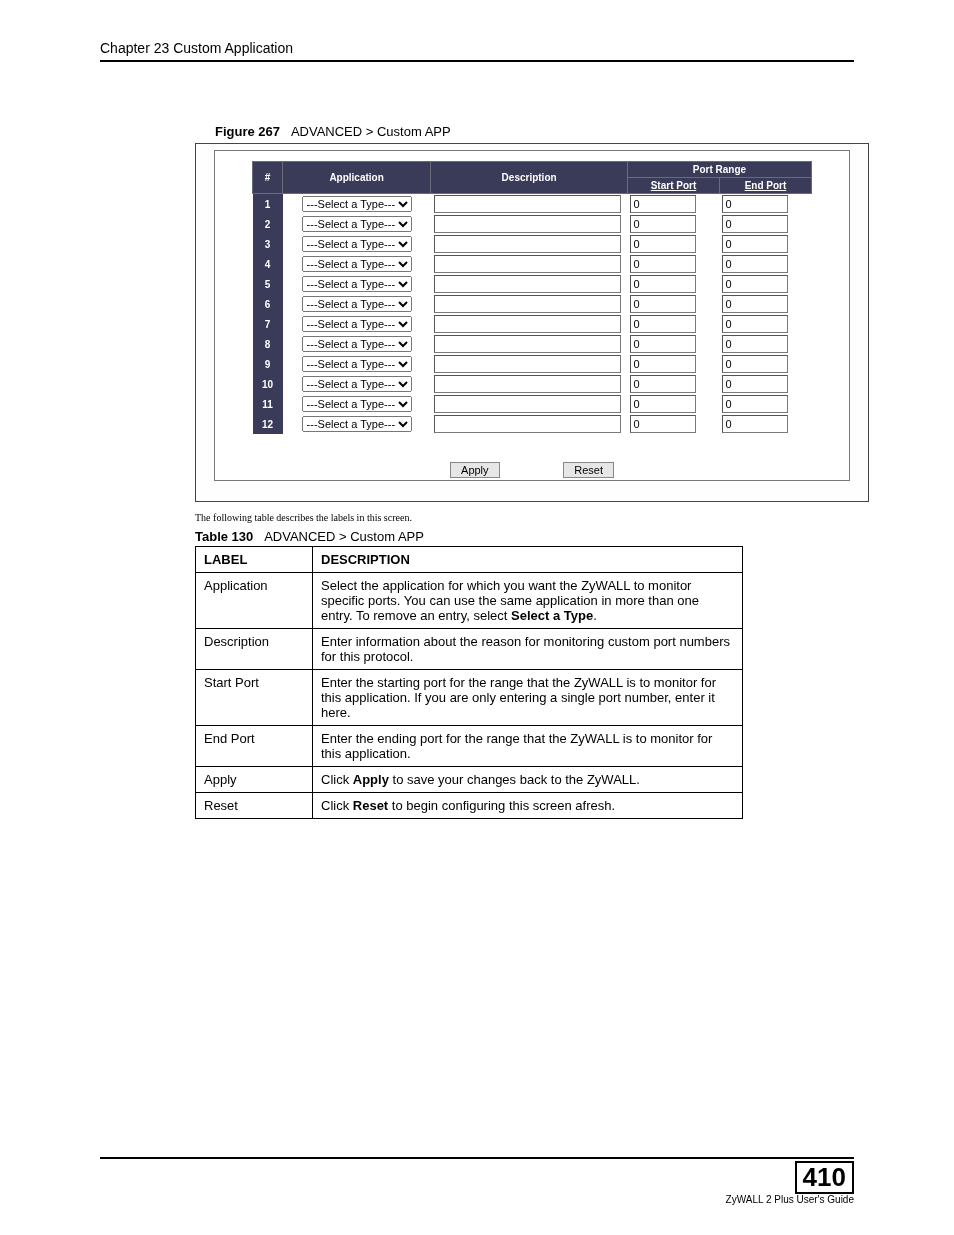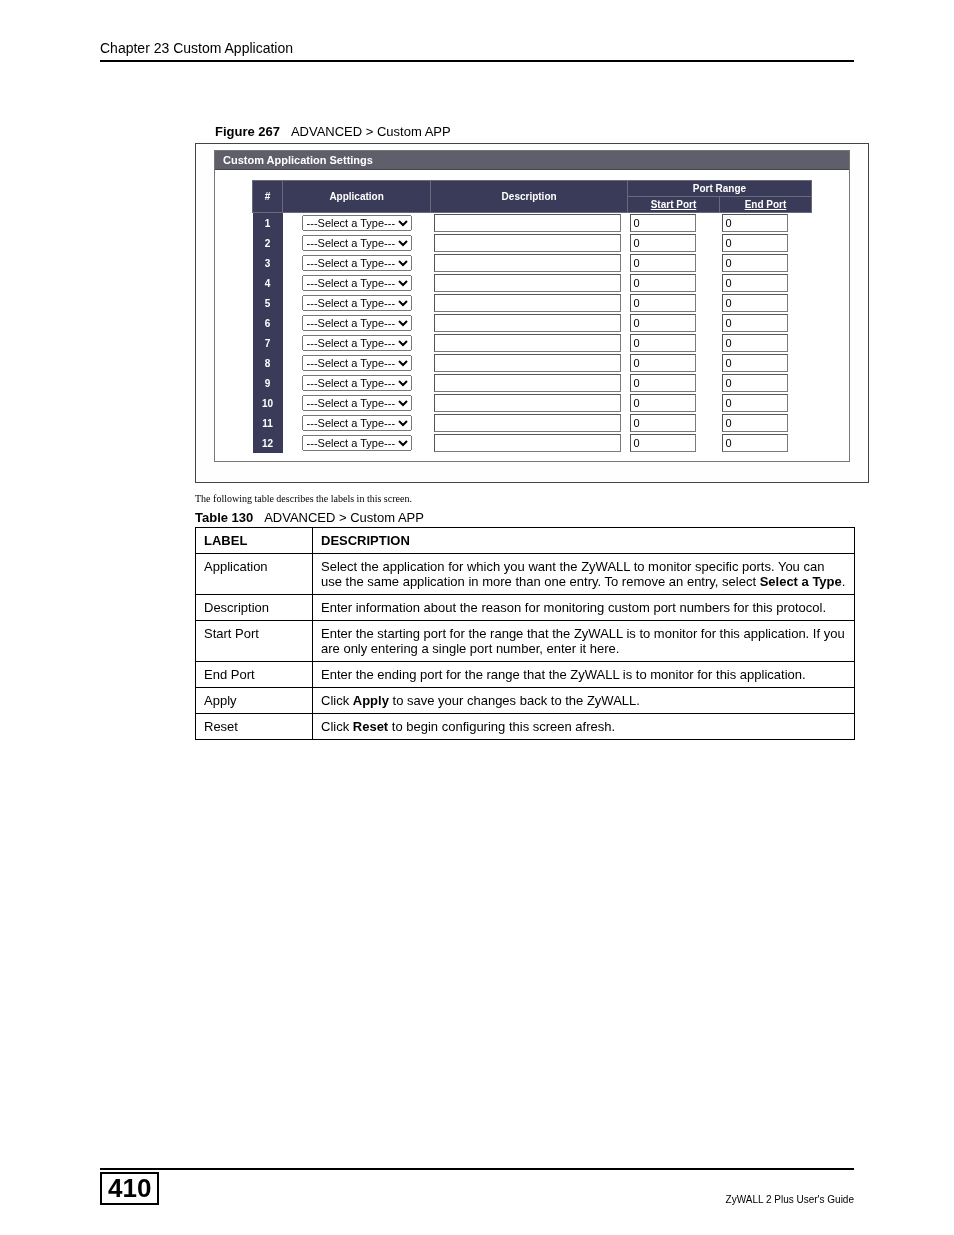--- a/index.html
+++ b/index.html
@@ -125,21 +125,21 @@
     font-size: 10px;
     margin: 10px 0 6px 95px;
   }
   .table-caption {
     font-size: 13px;
     margin: 4px 0 2px 95px;
   }
   .desc-table {
     margin-left: 95px;
     border-collapse: collapse;
-    width: 660px;
+    width: 548px;
     font-size: 13px;
   }
   .desc-table th, .desc-table td {
     border: 1px solid #000;
     padding: 5px 8px;
     text-align: left;
     vertical-align: top;
   }
   .desc-table th {
     font-weight: bold;
@@ -151,20 +151,21 @@
     bottom: 30px;
     left: 100px;
     right: 100px;
   }
   .footer-line {
     border-top: 2px solid #000;
     padding-top: 4px;
     display: flex;
     justify-content: space-between;
     align-items: flex-end;
+    flex-direction: column;
   }
   .page-num {
     font-size: 26px;
     font-weight: bold;
     border: 2px solid #000;
     padding: 0 6px;
     margin-top: -2px;
     line-height: 1.1;
   }
   .guide-name { font-size: 10px; }
@@ -173,21 +174,20 @@
 <body>
 
 <div class="chapter-header">Chapter 23 Custom Application</div>
 
 <div class="figure-caption">
   <b>Figure 267</b>&nbsp;&nbsp;&nbsp;<span>ADVANCED &gt; Custom APP</span>
 </div>
 
 <div class="screenshot">
   <div class="tab-body">
-    <div class="section-bar">Custom Application Settings</div>
 
     <table class="grid">
       <thead>
         <tr>
           <th rowspan="2">#</th>
           <th rowspan="2">Application</th>
           <th rowspan="2">Description</th>
           <th colspan="2">Port Range</th>
         </tr>
         <tr>
@@ -276,20 +276,24 @@
           <tr>
             <td class="numcell">12</td>
             <td style="text-align: center;"><select><option>---Select a Type---</option></select></td>
             <td><input type="text" style=""></td>
             <td><input type="text" class="port" value="0" style=""></td>
             <td><input type="text" class="port" value="0" style=""></td>
           </tr>
         </tbody>
     </table>
 
+    <div class="button-row">
+      <button>Apply</button>
+      <button>Reset</button>
+    </div>
   </div>
 </div>
 
 <div class="intro-line">The following table describes the labels in this screen.</div>
 
 <div class="table-caption">
   <b>Table 130</b>&nbsp;&nbsp;&nbsp;<span>ADVANCED &gt; Custom APP</span>
 </div>
 
 <table class="desc-table">

